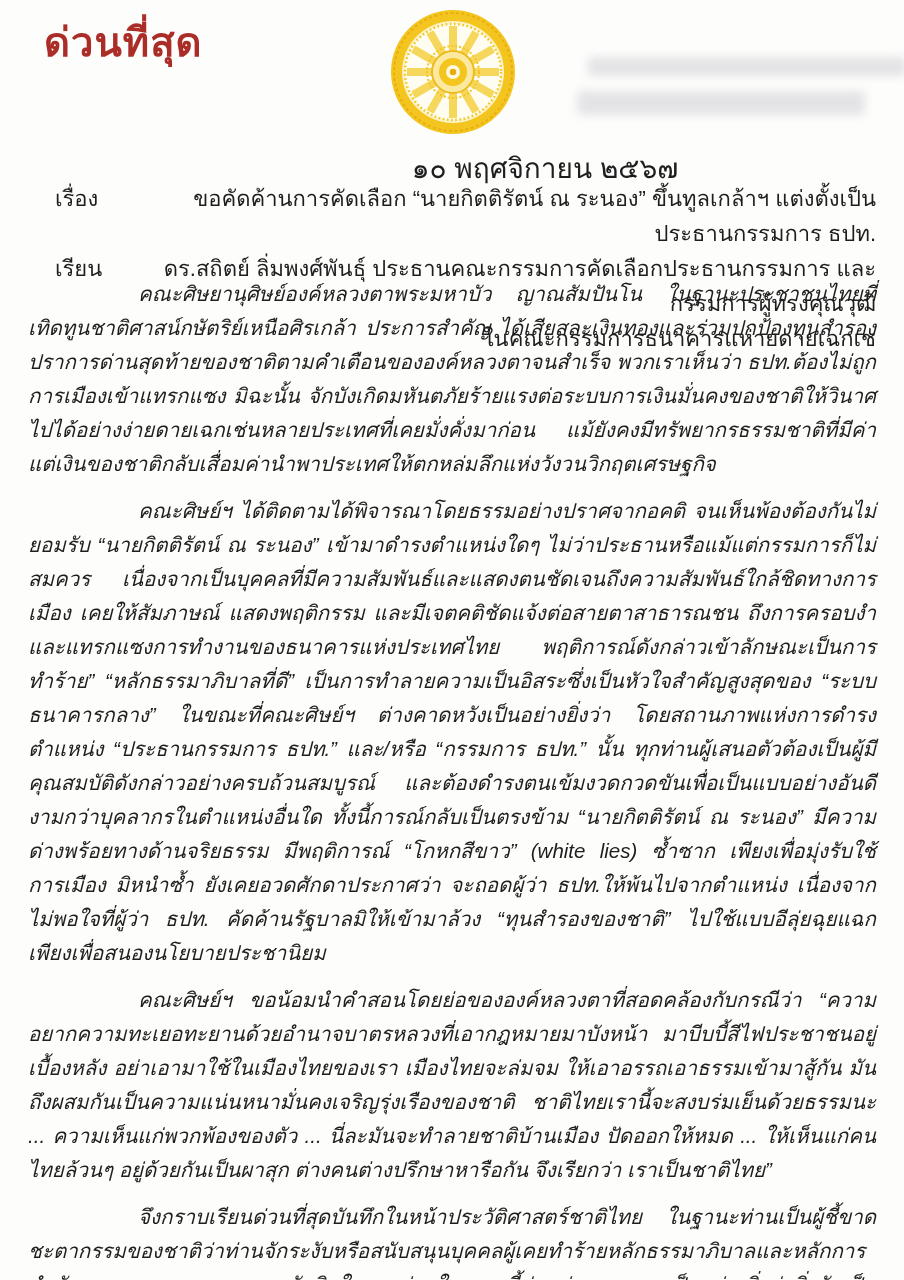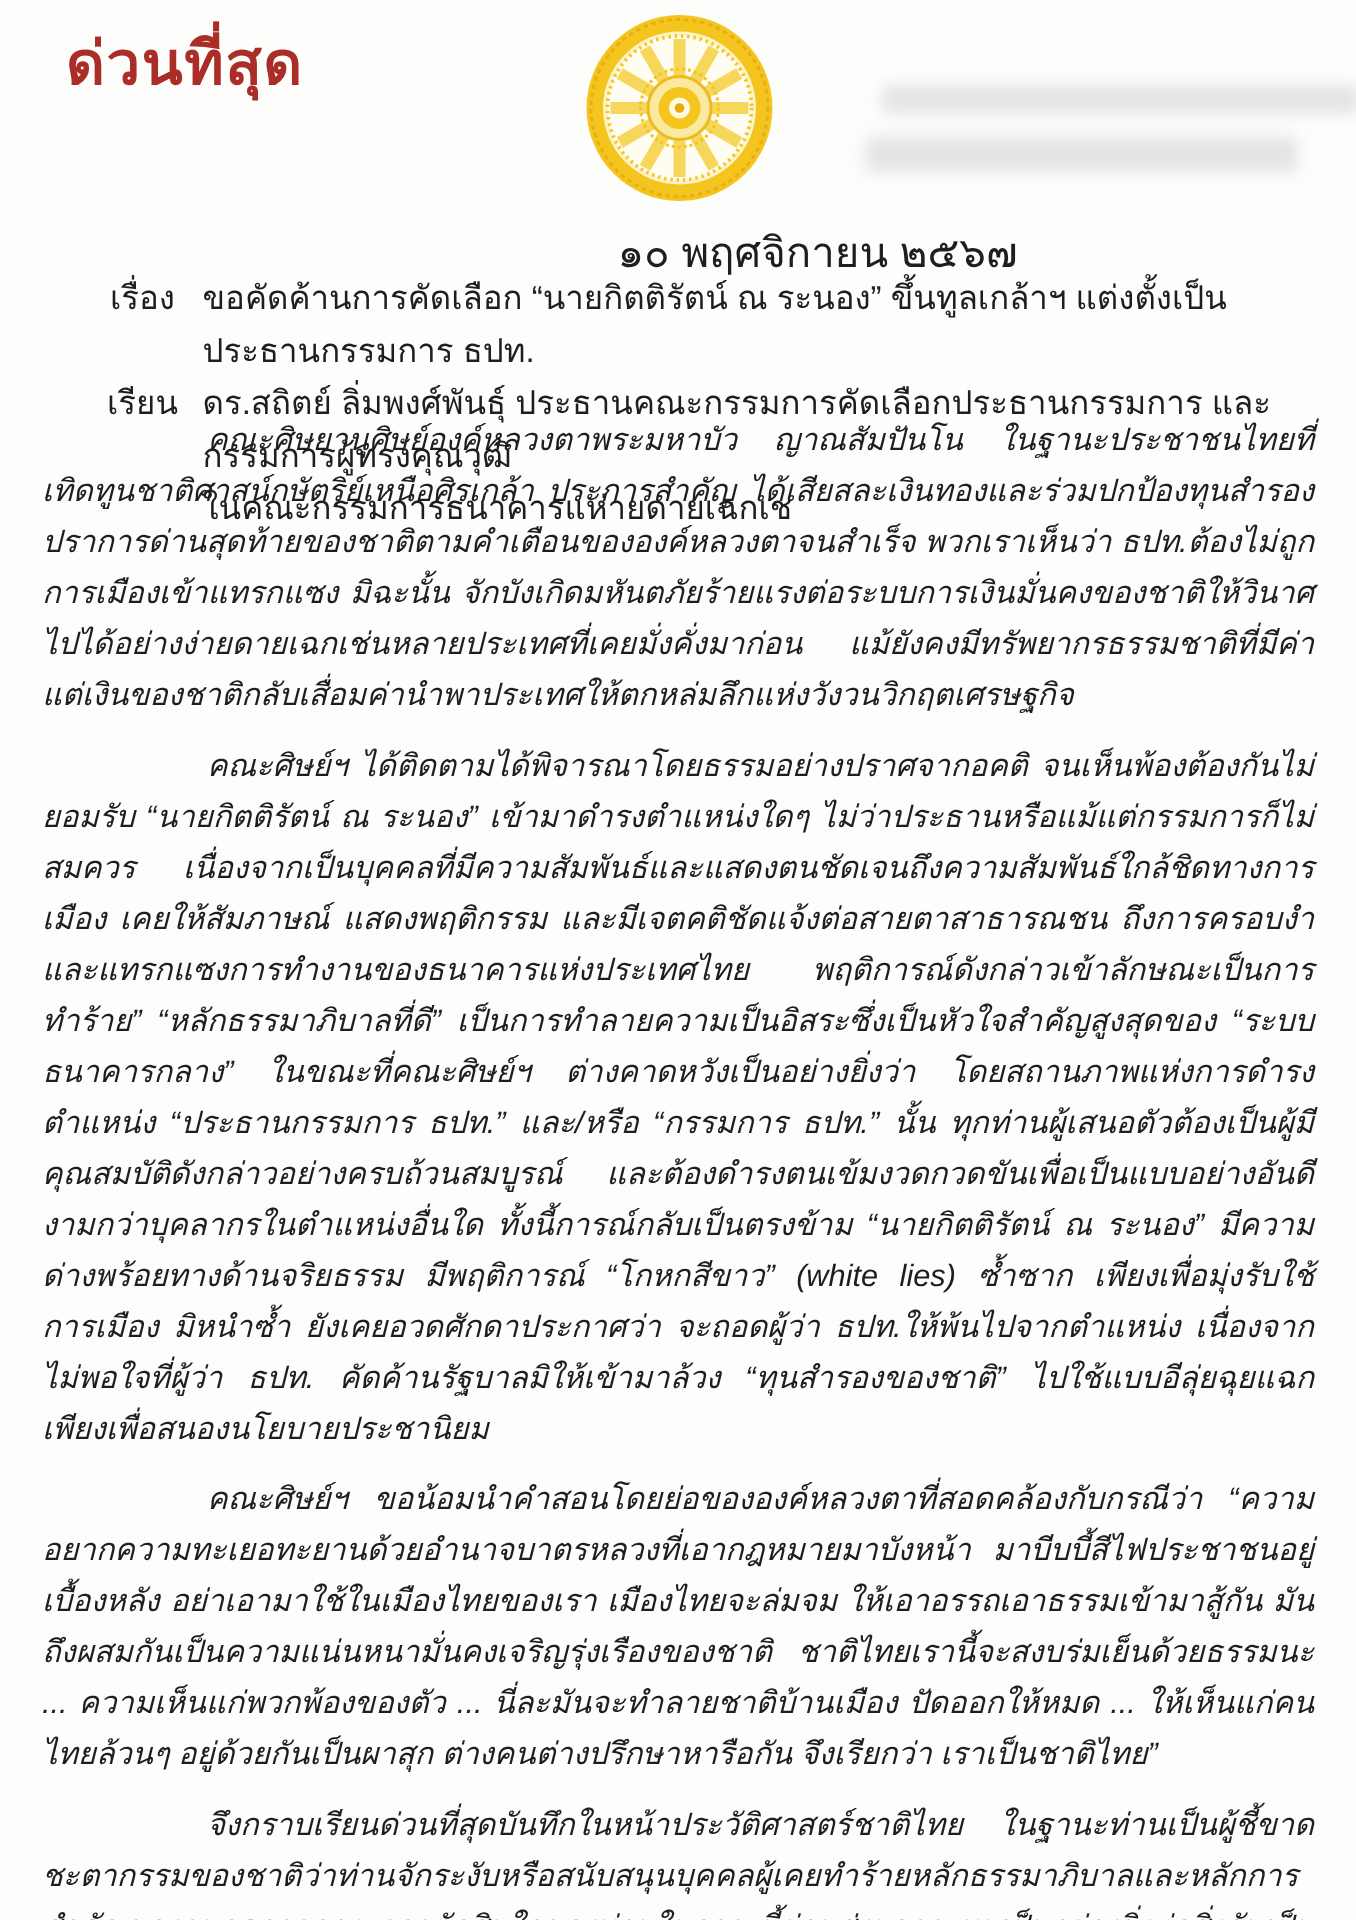--- a/index.html
+++ b/index.html
@@ -18,22 +18,22 @@
   .redact {
     position:absolute; background:#d9d9dd; filter:blur(5px);
     border-radius:4px; opacity:.7;
   }
   .r1 { left:588px; top:57px; width:318px; height:19px; }
   .r2 { left:577px; top:91px; width:288px; height:24px; }
   .date { position:absolute; top:146px; left:0; width:904px; text-align:center; font-size:28px; }
   .date span { position:relative; left:93px; }
   .head-rows { position:absolute; left:55px; top:181px; right:28px; font-size:22px; line-height:35px; }
   .row { display:flex; align-items:flex-start; }
-  .lbl { flex:0 0 80px;text-align:center; }
-  .val { flex:1; }
+  .lbl { flex:0 0 80px; }
+  .val { flex:1;text-align:right; }
   .letter-body { position:absolute; left:28px; top:277px; width:848px; font-size:20.5px; line-height:34px; }
   .letter-body p { margin:0 0 13px 0; text-align:justify; text-indent:110px;font-style:italic; }
 </style>
 </head>
 <body>
 
 <div class="page">
 
   <div class="urgent">ด่วนที่สุด</div>
 

